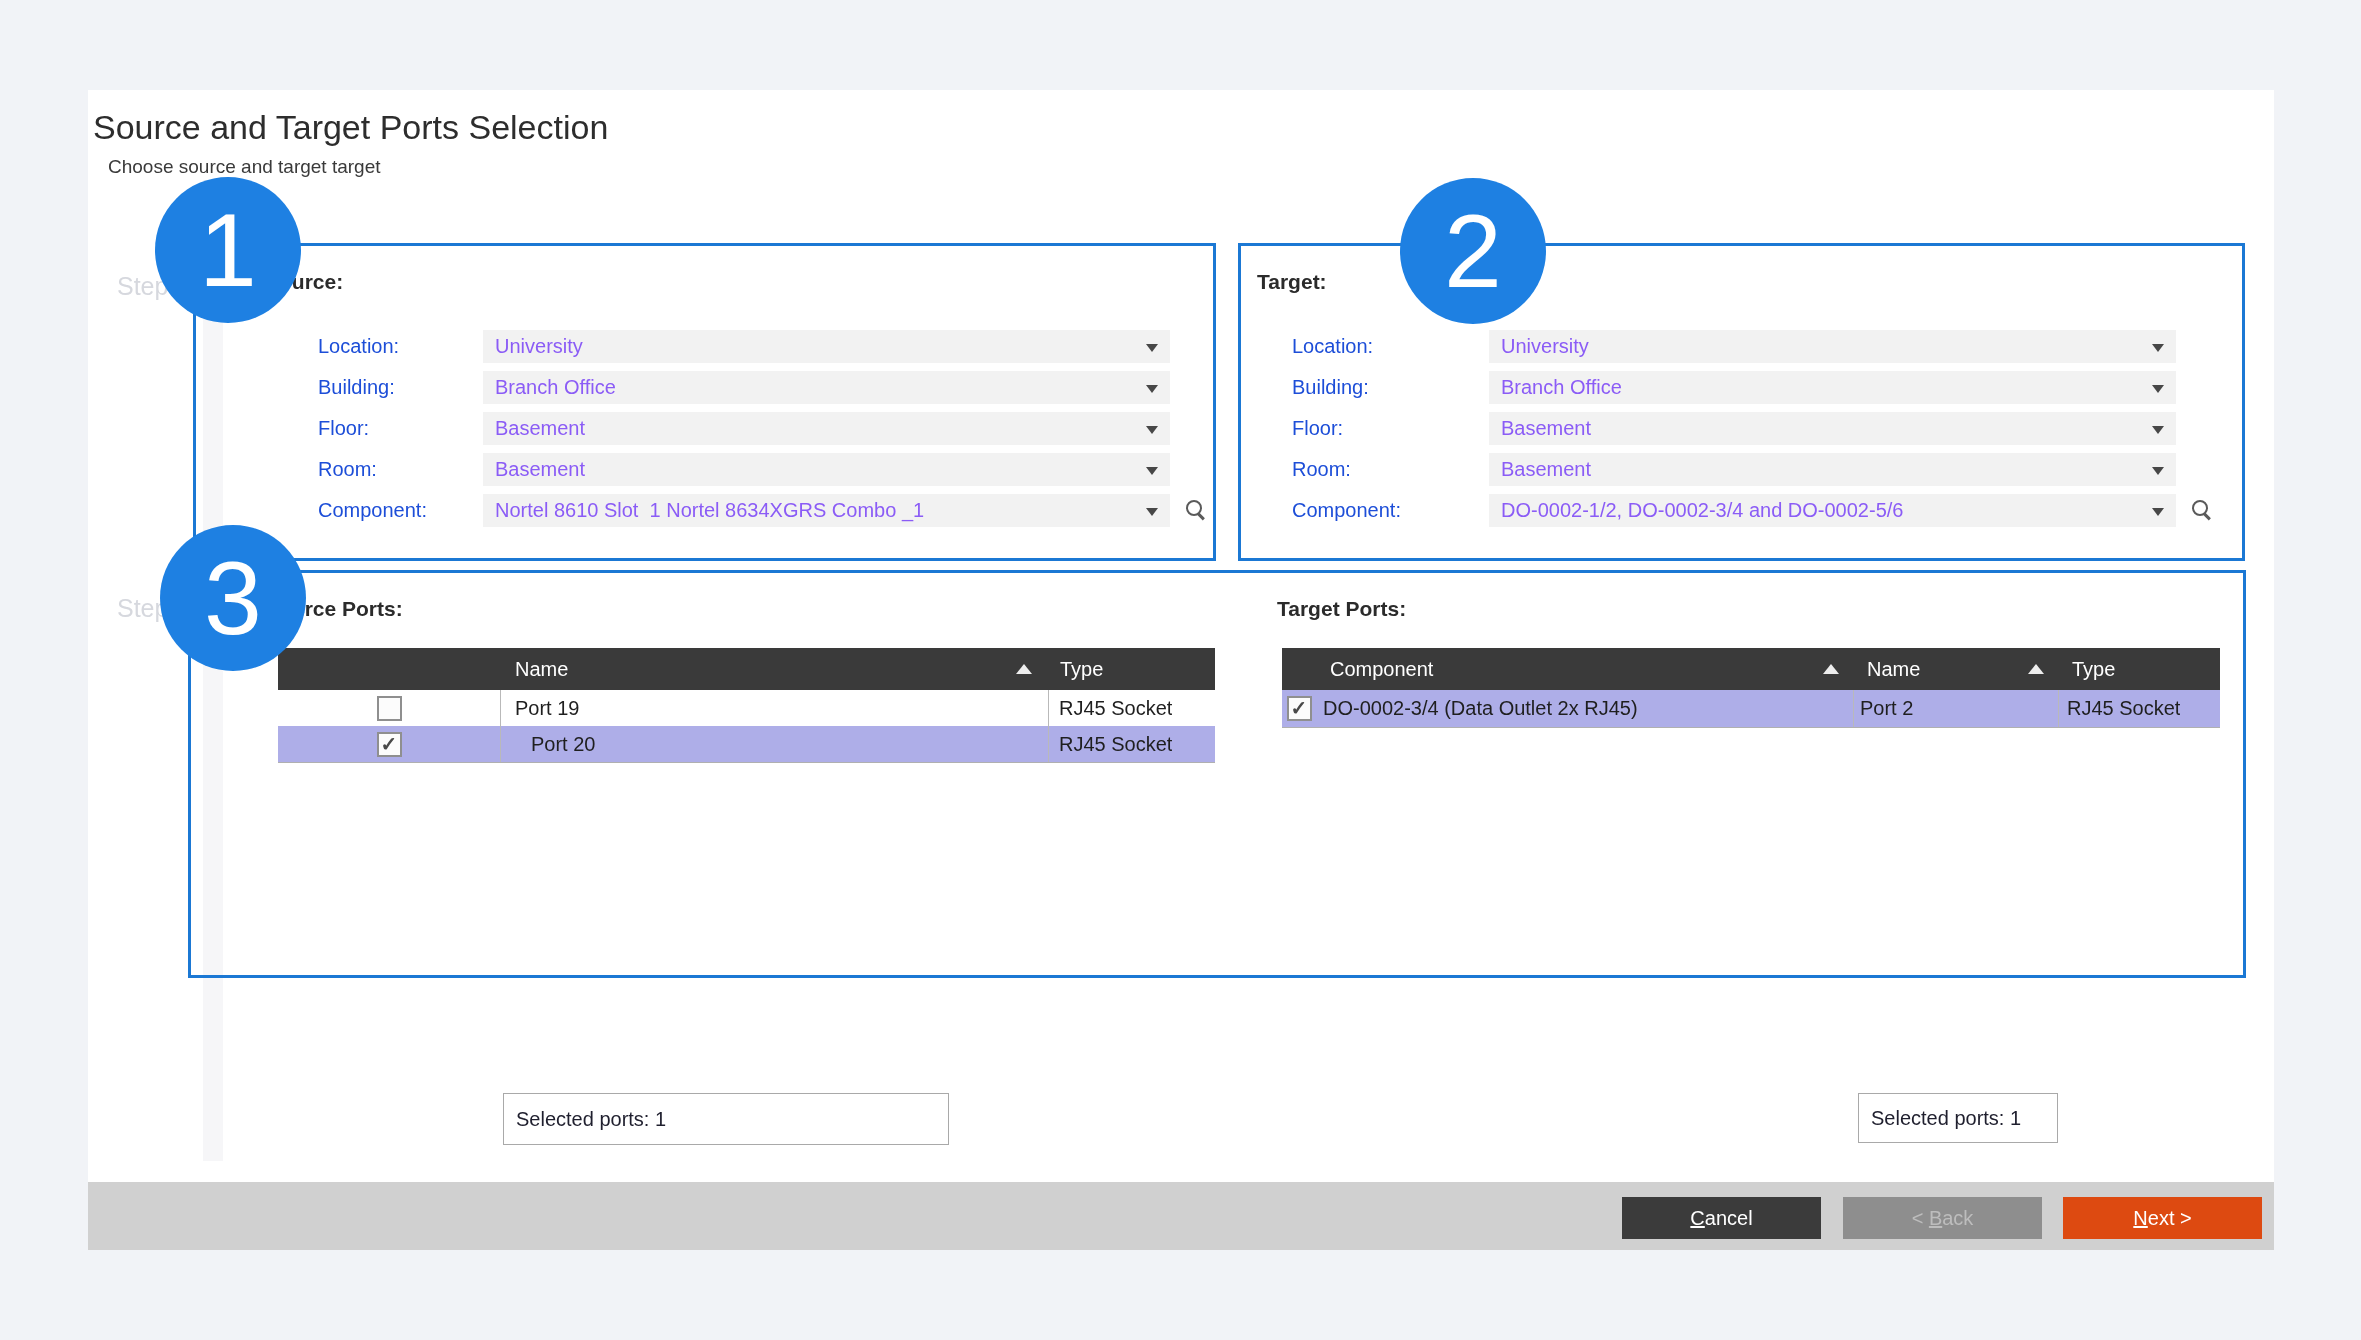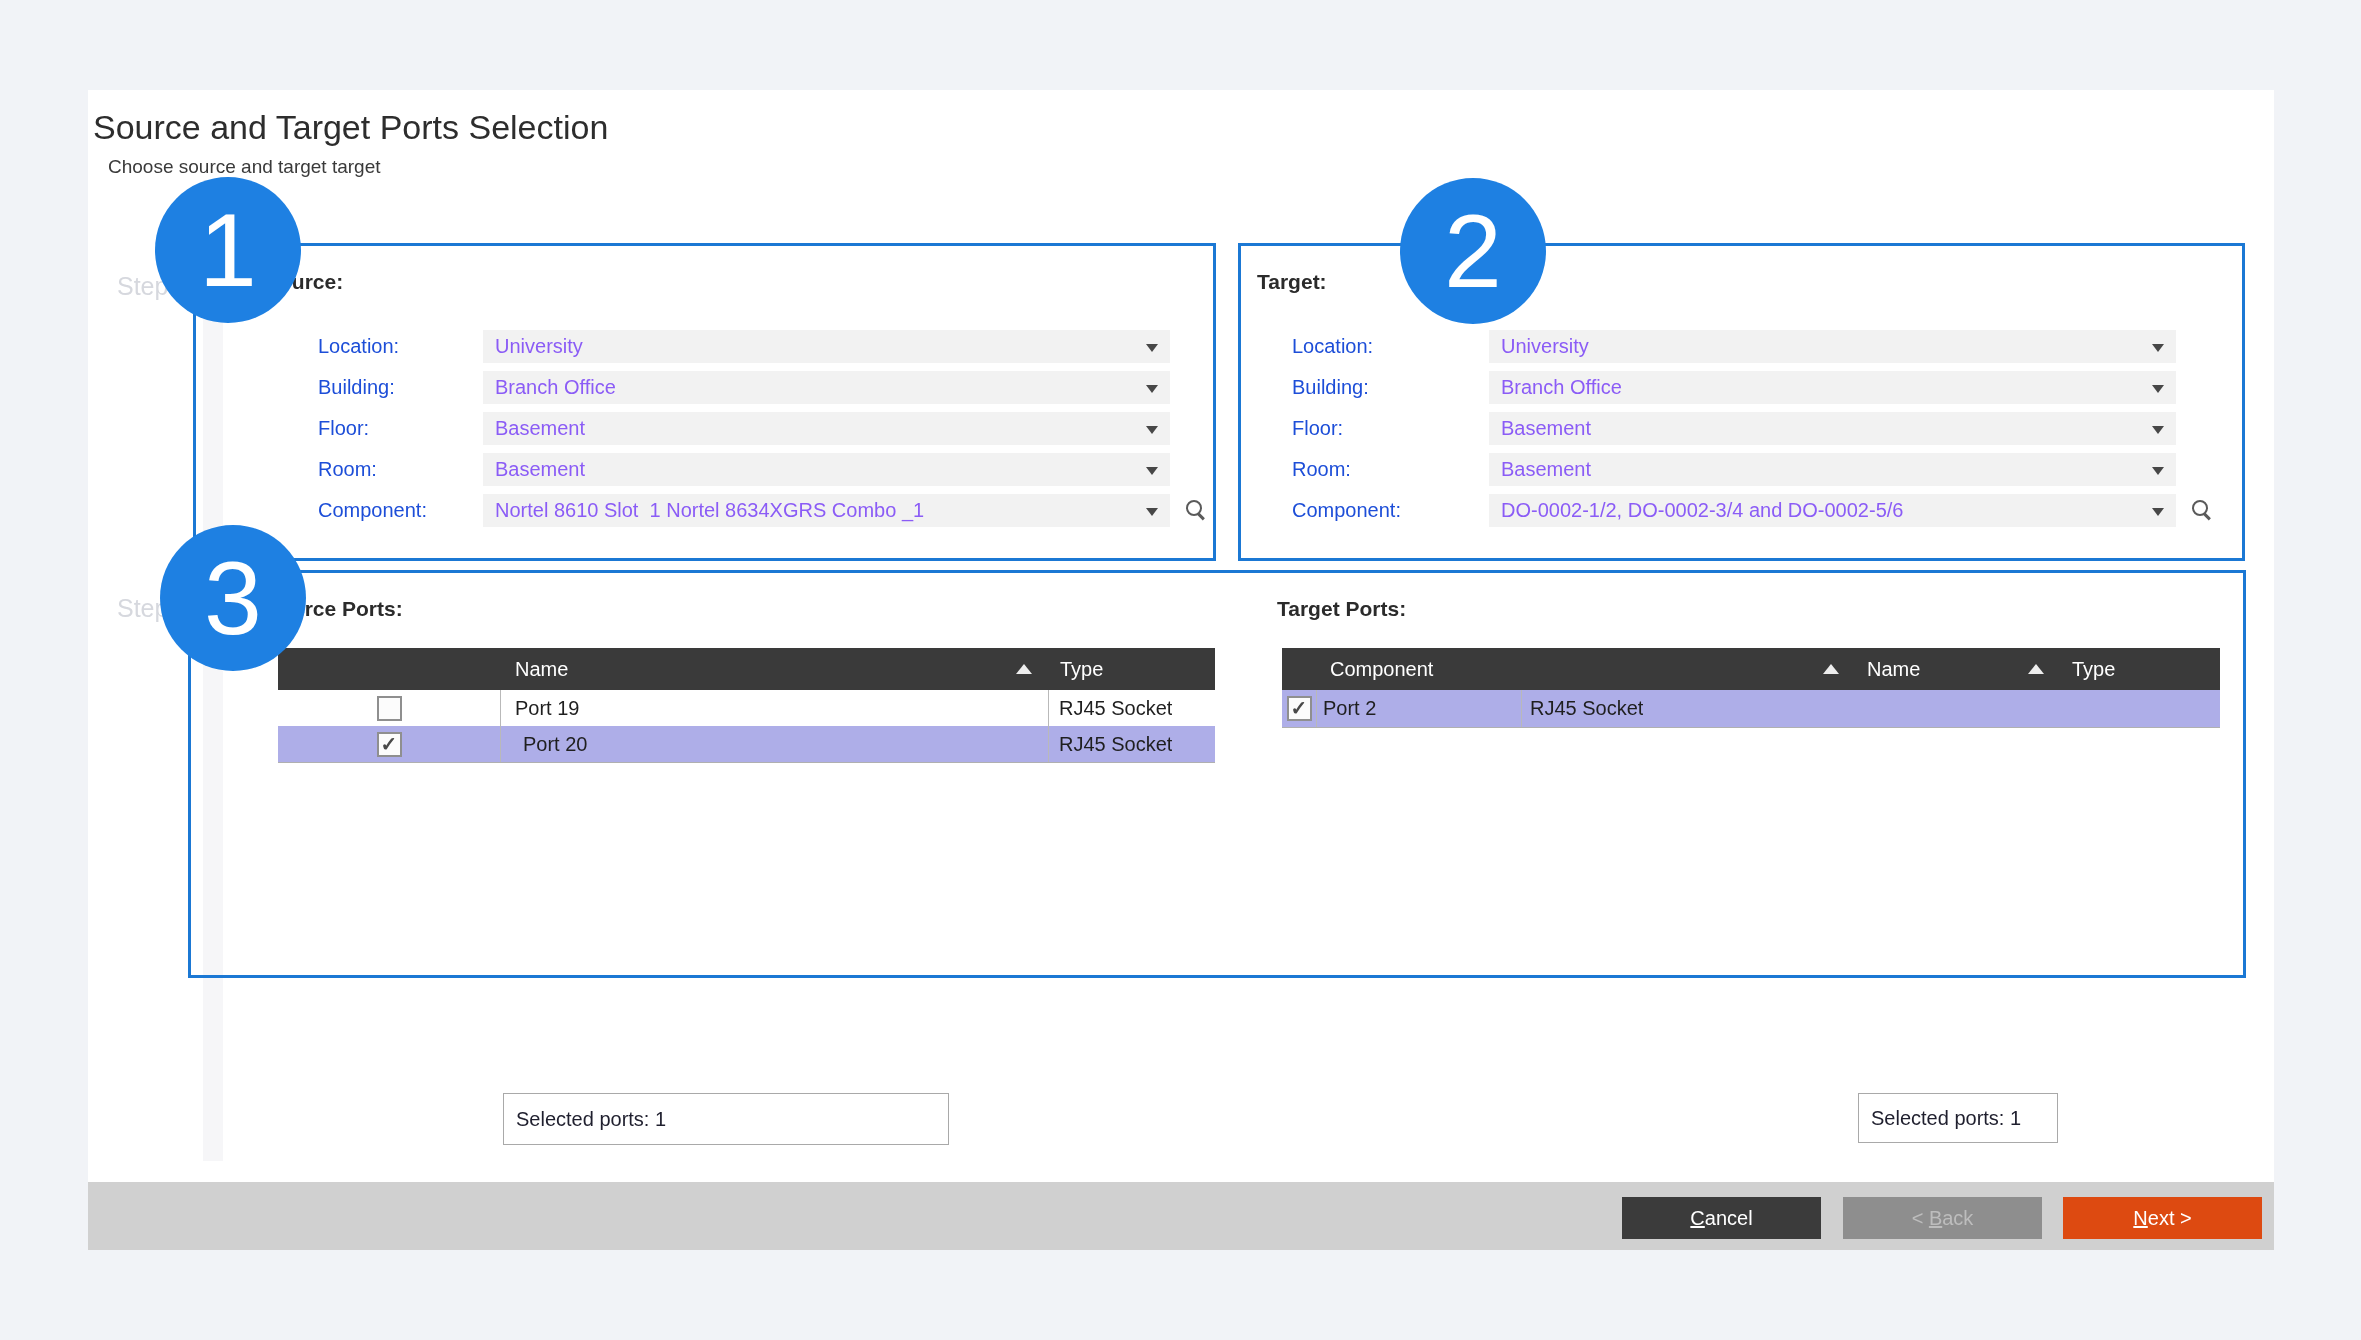--- a/index.html
+++ b/index.html
@@ -196,21 +196,21 @@
       <span class="cell-text">Port 19</span>
     </div>
     <div class="cell div" style="width:167px; padding-left:10px;">
       <span class="cell-text">RJ45 Socket</span>
     </div>
   </div>
   <div class="t-row selected">
     <div class="cell" style="width:222px; justify-content:center;">
       <span class="cb checked"></span>
     </div>
-    <div class="cell div" style="width:548px; padding-left:22px;">
+    <div class="cell div" style="width:548px; padding-left:30px;">
       <span class="cell-text">Port 20</span>
     </div>
     <div class="cell div" style="width:167px; padding-left:10px;">
       <span class="cell-text">RJ45 Socket</span>
     </div>
   </div>
 </div>
 
 <div class="abs tbl" style="left:1282px; top:648px; width:938px;">
   <div class="t-header">
@@ -224,20 +224,23 @@
       <span class="sort-up" style="margin-left:auto; margin-right:14px;"></span>
     </div>
     <div class="cell" style="width:162px; padding-left:14px;">
       <span>Type</span>
     </div>
   </div>
   <div class="t-row selected" style="height:37px; border-bottom:1px solid #b0b0b0;">
     <div class="cell" style="width:34px; justify-content:center;">
       <span class="cb checked"></span>
     </div>
+    <div class="cell" style="width:537px; padding-left:7px;">
+      <span class="cell-text">DO-0002-3/4 (Data Outlet 2x RJ45)</span>
+    </div>
     <div class="cell div" style="width:205px; padding-left:6px;">
       <span class="cell-text">Port 2</span>
     </div>
     <div class="cell div" style="width:162px; padding-left:8px;">
       <span class="cell-text">RJ45 Socket</span>
     </div>
   </div>
 </div>
 
 <div class="abs sum-box" style="left:503px; top:1093px; width:446px; height:52px;">

